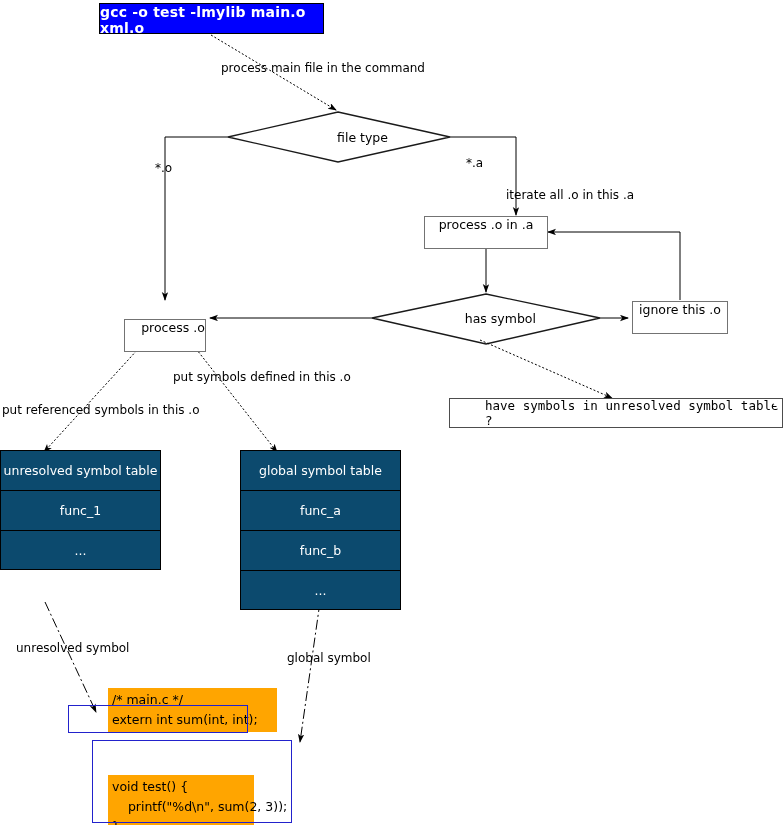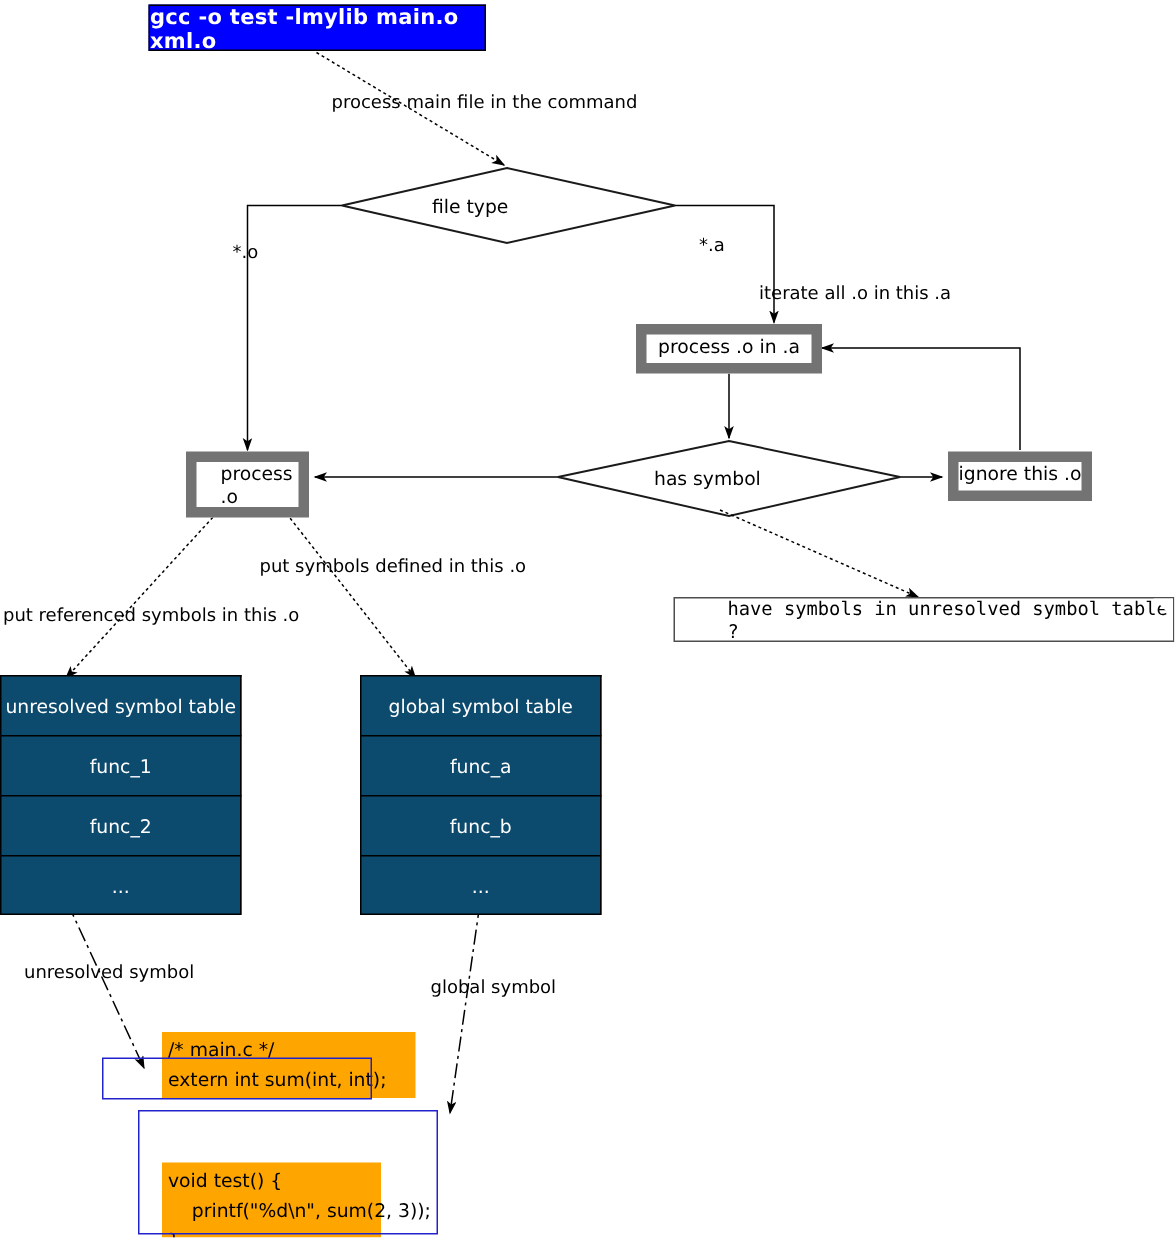--- a/index.html
+++ b/index.html
@@ -35,28 +35,28 @@
   .cmd-box {
     background: #0000ff;
     border: 1px solid #000000;
     color: #ffffff;
     font-weight: bold;
     font-size: 14px;
     letter-spacing: 0.2px;
   }
   .proc-box {
     background: #ffffff;
-    border: 7px solid #737373;
+    border: 1px solid #737373;
     font-size: 12.5px;
   }
   .diamond-label {
     position: absolute;
     font-size: 12.5px;
     color: #000000;
-    text-align: left;
+    text-align: right;
     white-space: nowrap;
   }
   .edge-label {
     position: absolute;
     font-size: 12px;
     color: #000000;
     white-space: nowrap;
   }
   .note-box {
     position: absolute;
@@ -161,21 +161,21 @@
     <span>gcc -o test -lmylib main.o xml.o</span>
   </div>
 
   <div class="diamond-label" style="left:288px; top:130px; width:100px;">file type</div>
   <div class="diamond-label" style="left:436px; top:311px; width:100px;">has symbol</div>
 
   <div class="node proc-box" style="left:424px; top:216px; width:124px; height:33px;">
     <span>process .o in .a</span>
   </div>
 
-  <div class="node proc-box" style="left:124px; top:301px; width:82px; height:44px;padding-left:16px;">
+  <div class="node proc-box" style="left:124px; top:319px; width:82px; height:33px;padding-left:16px;">
     <span>process .o</span>
   </div>
 
   <div class="node proc-box" style="left:632px; top:301px; width:96px; height:33px;">
     <span>ignore this .o</span>
   </div>
 
   <div class="edge-label" style="left:221px; top:61px;">process main file in the command</div>
   <div class="edge-label" style="left:155px; top:161px;">*.o</div>
   <div class="edge-label" style="left:466px; top:156px;">*.a</div>
@@ -186,21 +186,20 @@
   <div class="edge-label" style="left:287px; top:651px;">global symbol</div>
 
   <div class="note-box" style="left:449px; top:398px; width:334px; height:30px;padding-left:35px;">
     <span>have symbols in unresolved symbol table ?</span>
     <span class="note-fold"></span>
   </div>
 
   <div class="sym-table" style="left:0px; top:450px; width:161px;">
     <div class="sym-row">unresolved symbol table</div>
     <div class="sym-row">func_1</div>
-    <div class="sym-row">func_2</div>
     <div class="sym-row">...</div>
   </div>
 
   <div class="sym-table" style="left:240px; top:450px; width:161px;">
     <div class="sym-row">global symbol table</div>
     <div class="sym-row">func_a</div>
     <div class="sym-row">func_b</div>
     <div class="sym-row">...</div>
   </div>
 

